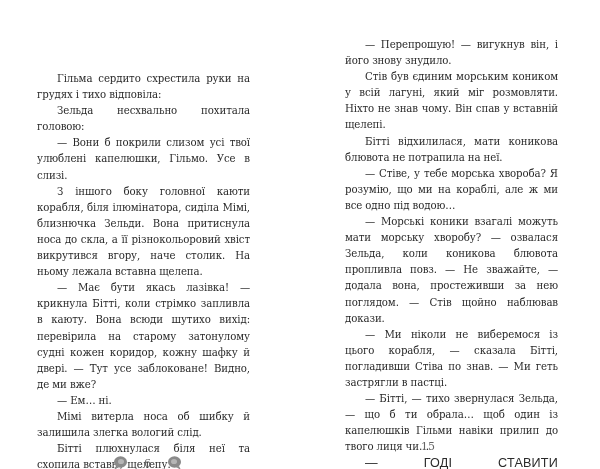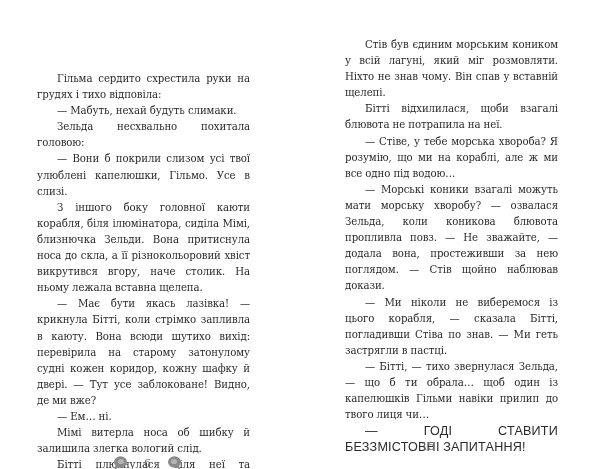--- a/index.html
+++ b/index.html
@@ -28,21 +28,20 @@
   .page.right .folio { left: 120px; flex-direction: column; }
   .folio .num { font-size: 11px; font-family: "DejaVu Serif", serif; color: #666; }
   .bubble { width: 16px; height: 16px; display: block; }
 </style>
 </head>
 <body>
 
 <div class="page left">
   <div class="col">
     <p>Гільма сердито схрестила руки на грудях і тихо відповіла:</p>
-    <p>— Мабуть, нехай будуть слимаки.</p>
     <p>Зельда несхвально похитала головою:</p>
     <p>— Вони б покрили слизом усі твої улюблені капелюшки, Гільмо. Усе в слизі.</p>
     <p>З іншого боку головної каюти корабля, біля ілюмінатора, сиділа Мімі, близнючка Зельди. Вона притиснула носа до скла, а її різнокольоровий хвіст викрутився вгору, наче столик. На ньому лежала вставна щелепа.</p>
     <p>— Має бути якась лазівка! — крикнула Бітті, коли стрімко запливла в каюту. Вона всюди шу­тихо вихід: перевірила на старому затонулому судні кожен коридор, кожну шафку й двері. — Тут усе заблоковане! Видно, де ми вже?</p>
     <p>— Ем… ні.</p>
     <p>Мімі витерла носа об шибку й залишила злегка вологий слід.</p>
     <p>Бітті плюхнулася біля неї та схопила вставну щелепу.</p>
     <p>— Стіве, — сказала вона, розкривши ту. Звідти випливла цівка блювоти морського коника, а за нею — і сам коник у топі з мушель.</p>
   </div>
   <div class="folio">
@@ -55,22 +54,23 @@
     <svg class="bubble" viewBox="0 0 16 16">
       <ellipse cx="7.5" cy="7" rx="6.5" ry="5.8" fill="#8a8a8a"></ellipse>
       <path d="M12 11 L14 15 L9 12 Z" fill="#8a8a8a"></path>
       <ellipse cx="7" cy="6.5" rx="3" ry="2.6" fill="#b5b5b5"></ellipse>
     </svg>
   </div>
 </div>
 
 <div class="page right">
   <div class="col">
+    <p>— Перепрошую! — вигукнув він, і його знову знудило.</p>
     <p>Стів був єдиним морським коником у всій лагуні, який міг розмовляти. Ніхто не знав чому. Він спав у вставній щелепі.</p>
-    <p>Бітті відхилилася, щоби взагалі блювота не потрапила на неї.</p>
+    <p>Бітті відхилилася, мати коникова блювота не потрапила на неї.</p>
     <p>— Стіве, у тебе морська хвороба? Я розумію, що ми на кораблі, але ж ми все одно під водою…</p>
     <p>— Морські коники взагалі можуть мати морську хворобу? — озвалася Зельда, коли коникова блювота пропливла повз. — Не зва­жайте, — додала вона, простеживши за нею поглядом. — Стів щойно наблював докази.</p>
     <p>— Ми ніколи не виберемося із цього ко­рабля, — сказала Бітті, погладивши Стіва по знав. — Ми геть застрягли в пастці.</p>
     <p>— Бітті, — тихо звернулася Зельда, — що б ти обрала… щоб один із капелюшків Гільми навіки прилип до твого лиця чи…</p>
     <p class="shout"><span class="caps">— ГОДІ СТАВИТИ БЕЗЗМІСТОВНІ ЗАПИТАННЯ!</span></p>
   </div>
   <div class="folio">
     <svg class="bubble" viewBox="0 0 16 16">
       <ellipse cx="8.5" cy="7" rx="6.5" ry="5.8" fill="#8a8a8a"></ellipse>
       <path d="M4 11 L2 15 L7 12 Z" fill="#8a8a8a"></path>

